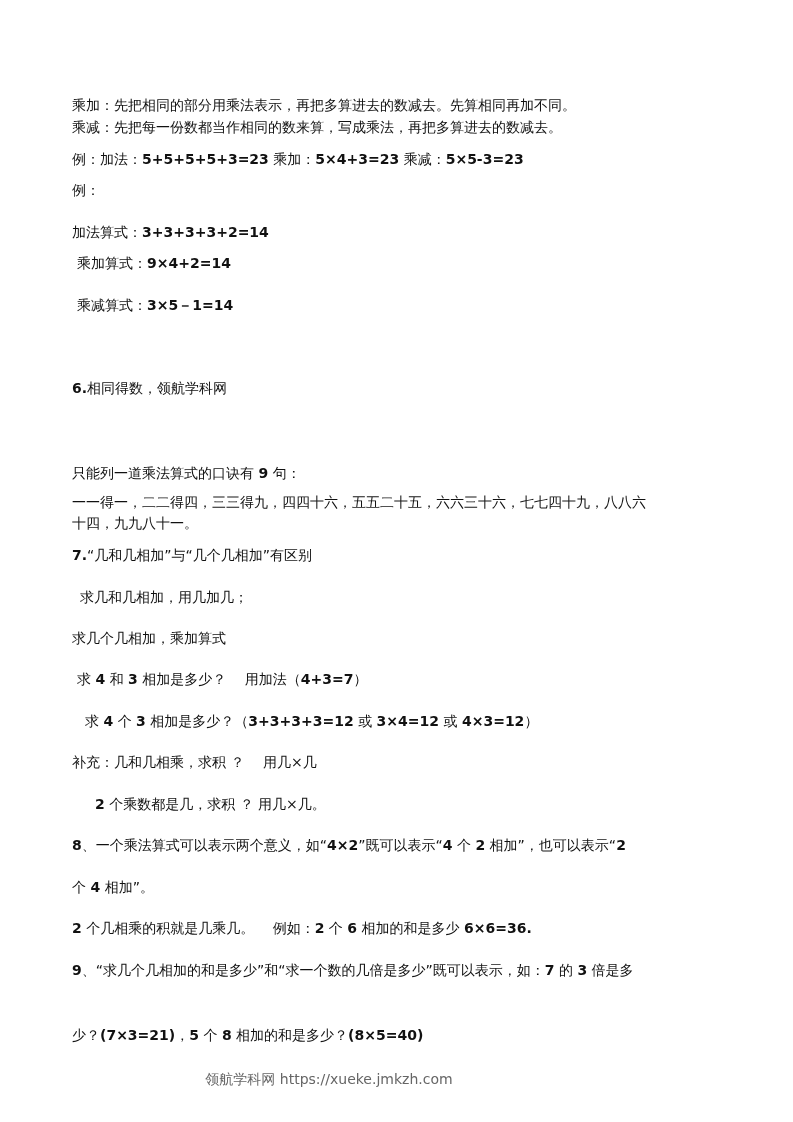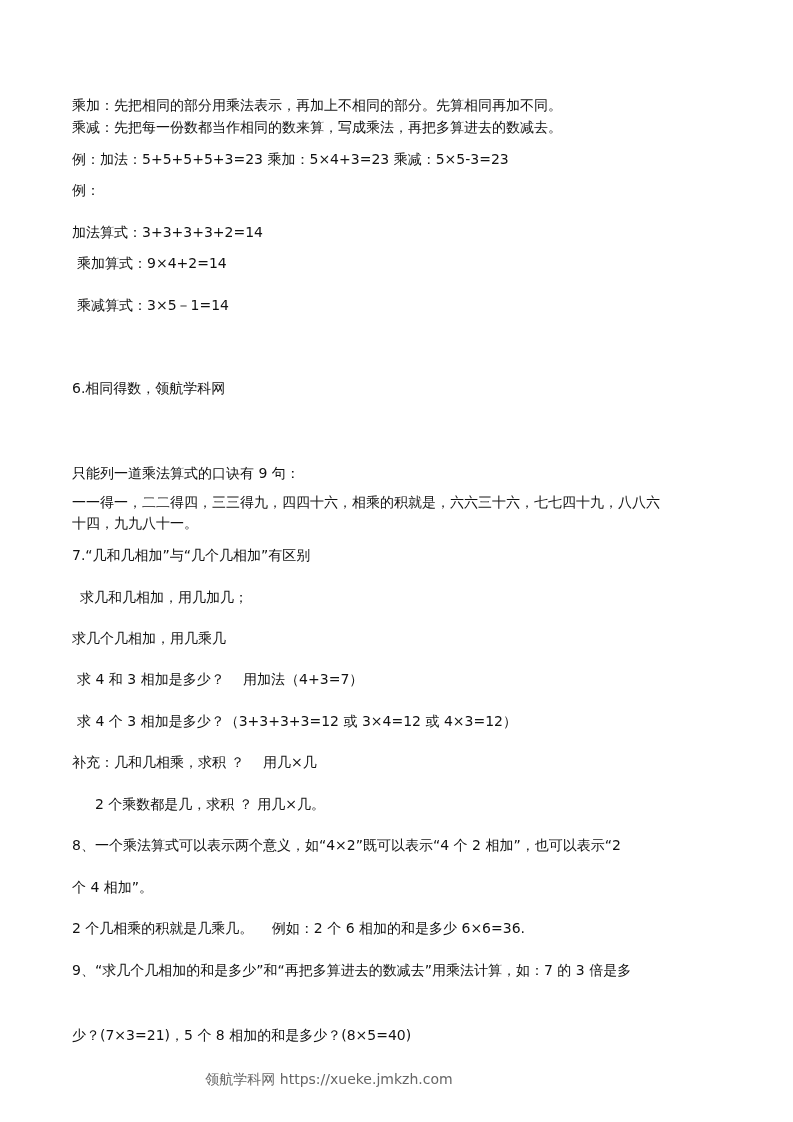--- a/index.html
+++ b/index.html
@@ -2,30 +2,30 @@
 <html><head>
 <meta charset="utf-8">
 <style>
   html, body { margin: 0; padding: 0; background: #ffffff; }
   body {
     width: 793px; height: 1122px; position: relative; overflow: hidden;
     font-family: "DejaVu Sans", "Liberation Sans", sans-serif;
     color: #111111; font-size: 14px;
   }
   .ln { position: absolute; left: 72px; white-space: nowrap; line-height: 18px; }
-  .b { font-weight: normal; font-family: "DejaVu Sans", sans-serif; }
+  .b { font-weight: bold; font-family: "DejaVu Sans", sans-serif; }
   .footer {
     position: absolute; left: 0; width: 658px; top: 1071px; text-align: center;
     color: #666666; font-size: 14px;
   }
 </style>
 </head>
 <body>
 
-<div class="ln" style="top:96px">乘加：先把相同的部分用乘法表示，再加上不相同的部分。先算相同再加不同。</div>
+<div class="ln" style="top:96px">乘加：先把相同的部分用乘法表示，再把多算进去的数减去。先算相同再加不同。</div>
 <div class="ln" style="top:118px">乘减：先把每一份数都当作相同的数来算，写成乘法，再把多算进去的数减去。</div>
 
 <div class="ln" style="top:150px">
   <span>例：加法：</span><span class="b">5+5+5+5+3=23</span><span> 乘加：</span><span class="b">5×4+3=23</span><span> 乘减：</span><span class="b">5×5-3=23</span>
 </div>
 
 <div class="ln" style="top:181px">例：</div>
 
 <div class="ln" style="top:223px">
   <span>加法算式：</span><span class="b">3+3+3+3+2=14</span>
@@ -37,35 +37,35 @@
   <span>乘减算式：</span><span class="b">3×5－1=14</span>
 </div>
 
 <div class="ln" style="top:379px">
   <span class="b">6.</span><span>相同得数，领航学科网</span>
 </div>
 
 <div class="ln" style="top:464px">
   <span>只能列一道乘法算式的口诀有 </span><span class="b">9</span><span> 句：</span>
 </div>
-<div class="ln" style="top:493px">一一得一，二二得四，三三得九，四四十六，相乘的积就是，六六三十六，七七四十九，八八六</div>
+<div class="ln" style="top:493px">一一得一，二二得四，三三得九，四四十六，五五二十五，六六三十六，七七四十九，八八六</div>
 <div class="ln" style="top:514px">十四，九九八十一。</div>
 
 <div class="ln" style="top:546px">
   <span class="b">7.</span><span>“几和几相加”与“几个几相加”有区别</span>
 </div>
 
 <div class="ln" style="top:588px; left:80px">求几和几相加，用几加几；</div>
-<div class="ln" style="top:629px">求几个几相加，用几乘几</div>
+<div class="ln" style="top:629px">求几个几相加，乘加算式</div>
 
 <div class="ln" style="top:670px; left:77px">
   <span>求 </span><span class="b">4</span><span> 和 </span><span class="b">3</span><span> 相加是多少？　 用加法（</span><span class="b">4+3=7</span><span>）</span>
 </div>
 
-<div class="ln" style="top:712px; left:77px">
+<div class="ln" style="top:712px; left:85px">
   <span>求 </span><span class="b">4</span><span> 个 </span><span class="b">3</span><span> 相加是多少？（</span><span class="b">3+3+3+3=12</span><span> 或 </span><span class="b">3×4=12</span><span> 或 </span><span class="b">4×3=12</span><span>）</span>
 </div>
 
 <div class="ln" style="top:753px">补充：几和几相乘，求积 ？　 用几×几</div>
 
 <div class="ln" style="top:795px; left:95px">
   <span class="b">2</span><span> 个乘数都是几，求积 ？ 用几×几。</span>
 </div>
 
 <div class="ln" style="top:836px">
@@ -73,19 +73,19 @@
 </div>
 <div class="ln" style="top:878px">
   <span>个 </span><span class="b">4</span><span> 相加”。</span>
 </div>
 
 <div class="ln" style="top:919px">
   <span class="b">2</span><span> 个几相乘的积就是几乘几。　 例如：</span><span class="b">2</span><span> 个 </span><span class="b">6</span><span> 相加的和是多少 </span><span class="b">6×6=36.</span>
 </div>
 
 <div class="ln" style="top:961px">
-  <span class="b">9</span><span>、“求几个几相加的和是多少”和“再把多算进去的数减去”用乘法计算，如：</span><span class="b">7</span><span> 的 </span><span class="b">3</span><span> 倍是多</span>
+  <span class="b">9</span><span>、“求几个几相加的和是多少”和“求一个数的几倍是多少”既可以表示，如：</span><span class="b">7</span><span> 的 </span><span class="b">3</span><span> 倍是多</span>
 </div>
 <div class="ln" style="top:1026px">
   <span>少？</span><span class="b">(7×3=21)</span><span>，</span><span class="b">5</span><span> 个 </span><span class="b">8</span><span> 相加的和是多少？</span><span class="b">(8×5=40)</span>
 </div>
 
 <div class="footer">领航学科网 https://xueke.jmkzh.com</div>
 
 </body></html>

